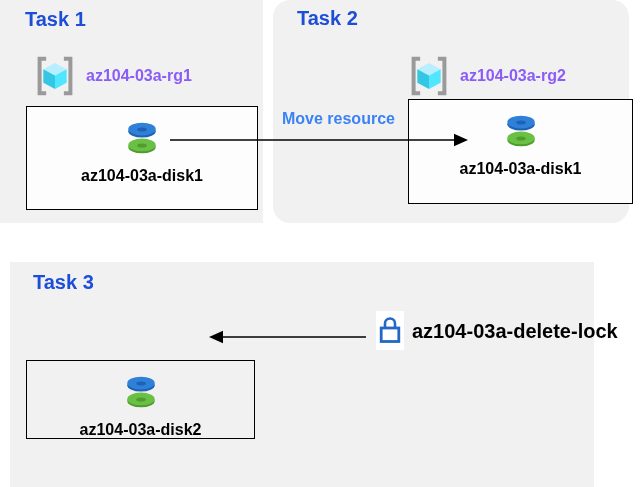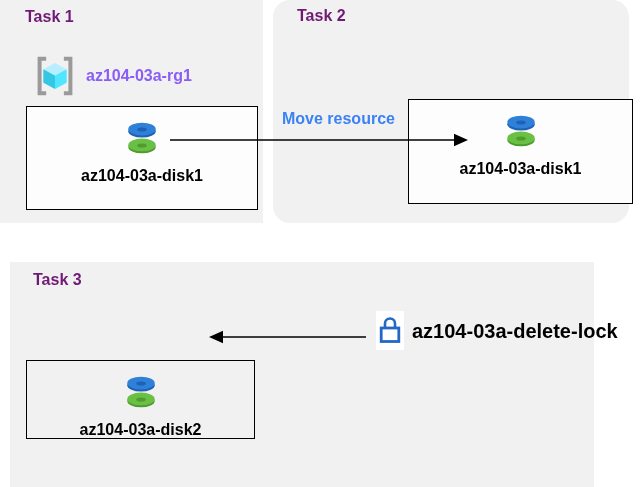--- a/index.html
+++ b/index.html
@@ -6,21 +6,21 @@
   .canvas{
     position:relative;width:641px;height:487px;
     font-family:"Liberation Sans",sans-serif;
     background:#ffffff;overflow:hidden;
   }
   .panel{position:absolute;background:#f1f1f1;}
   #panel-task1{left:0;top:0;width:263px;height:223px;}
   #panel-task2{left:273px;top:0;width:356px;height:223px;border-radius:17px;}
   #panel-task3{left:10px;top:262px;width:584px;height:225px;}
   .task-title{
-    position:absolute;font-size:16px;font-weight:bold;color:#701a75;
+    position:absolute;font-size:20px;font-weight:bold;color:#1d4ed8;
     white-space:nowrap;
   }
   #panel-task1 .task-title{left:25px;top:8px;}
   #panel-task2 .task-title{left:24px;top:7px;}
   #panel-task3 .task-title{left:23px;top:9px;}
   .rg-row{position:absolute;display:flex;align-items:center;}
   #panel-task1 .rg-row{left:34px;top:55px;}
   #panel-task2 .rg-row{left:135px;top:55px;}
   #panel-task3 .rg-row{left:26px;top:52px;}
   .rg-row svg{display:block;}
@@ -83,20 +83,32 @@
           <ellipse cx="18" cy="9.5" rx="13" ry="6" fill="#2f80d9"></ellipse>
           <ellipse cx="18" cy="10" rx="4.5" ry="1.9" fill="#1d62b4"></ellipse>
         </svg>
       </span>
       <span class="disk-label">az104-03a-disk1</span>
     </div>
   </div>
 
   <div class="panel" id="panel-task2">
     <div class="task-title">Task 2</div>
+    <div class="rg-row">
+      <span>
+        <svg width="42" height="42" viewBox="0 0 18 18">
+          <path d="M5.2,1.6 H2.4 V16.4 H5.2" fill="none" stroke="#9a9a9a" stroke-width="1.7"></path>
+          <path d="M12.8,1.6 H15.6 V16.4 H12.8" fill="none" stroke="#9a9a9a" stroke-width="1.7"></path>
+          <polygon points="9,3.4 14,6.1 9,8.8 4,6.1" fill="#b8efff"></polygon>
+          <polygon points="4,6.1 9,8.8 9,14.6 4,11.9" fill="#34c7e3"></polygon>
+          <polygon points="14,6.1 9,8.8 9,14.6 14,11.9" fill="#50e6ff"></polygon>
+        </svg>
+      </span>
+      <span class="rg-label">az104-03a-rg2</span>
+    </div>
     <div class="resource-box">
       <span>
         <svg width="38" height="36" viewBox="0 0 36 34">
           <ellipse cx="18" cy="26.5" rx="13" ry="6" fill="#4f9c2e"></ellipse>
           <ellipse cx="18" cy="24.5" rx="13" ry="6" fill="#6abf45"></ellipse>
           <ellipse cx="18" cy="25" rx="4.5" ry="1.9" fill="#4f9c2e"></ellipse>
           <ellipse cx="18" cy="11.5" rx="13" ry="6" fill="#1d62b4"></ellipse>
           <ellipse cx="18" cy="9.5" rx="13" ry="6" fill="#2f80d9"></ellipse>
           <ellipse cx="18" cy="10" rx="4.5" ry="1.9" fill="#1d62b4"></ellipse>
         </svg>

